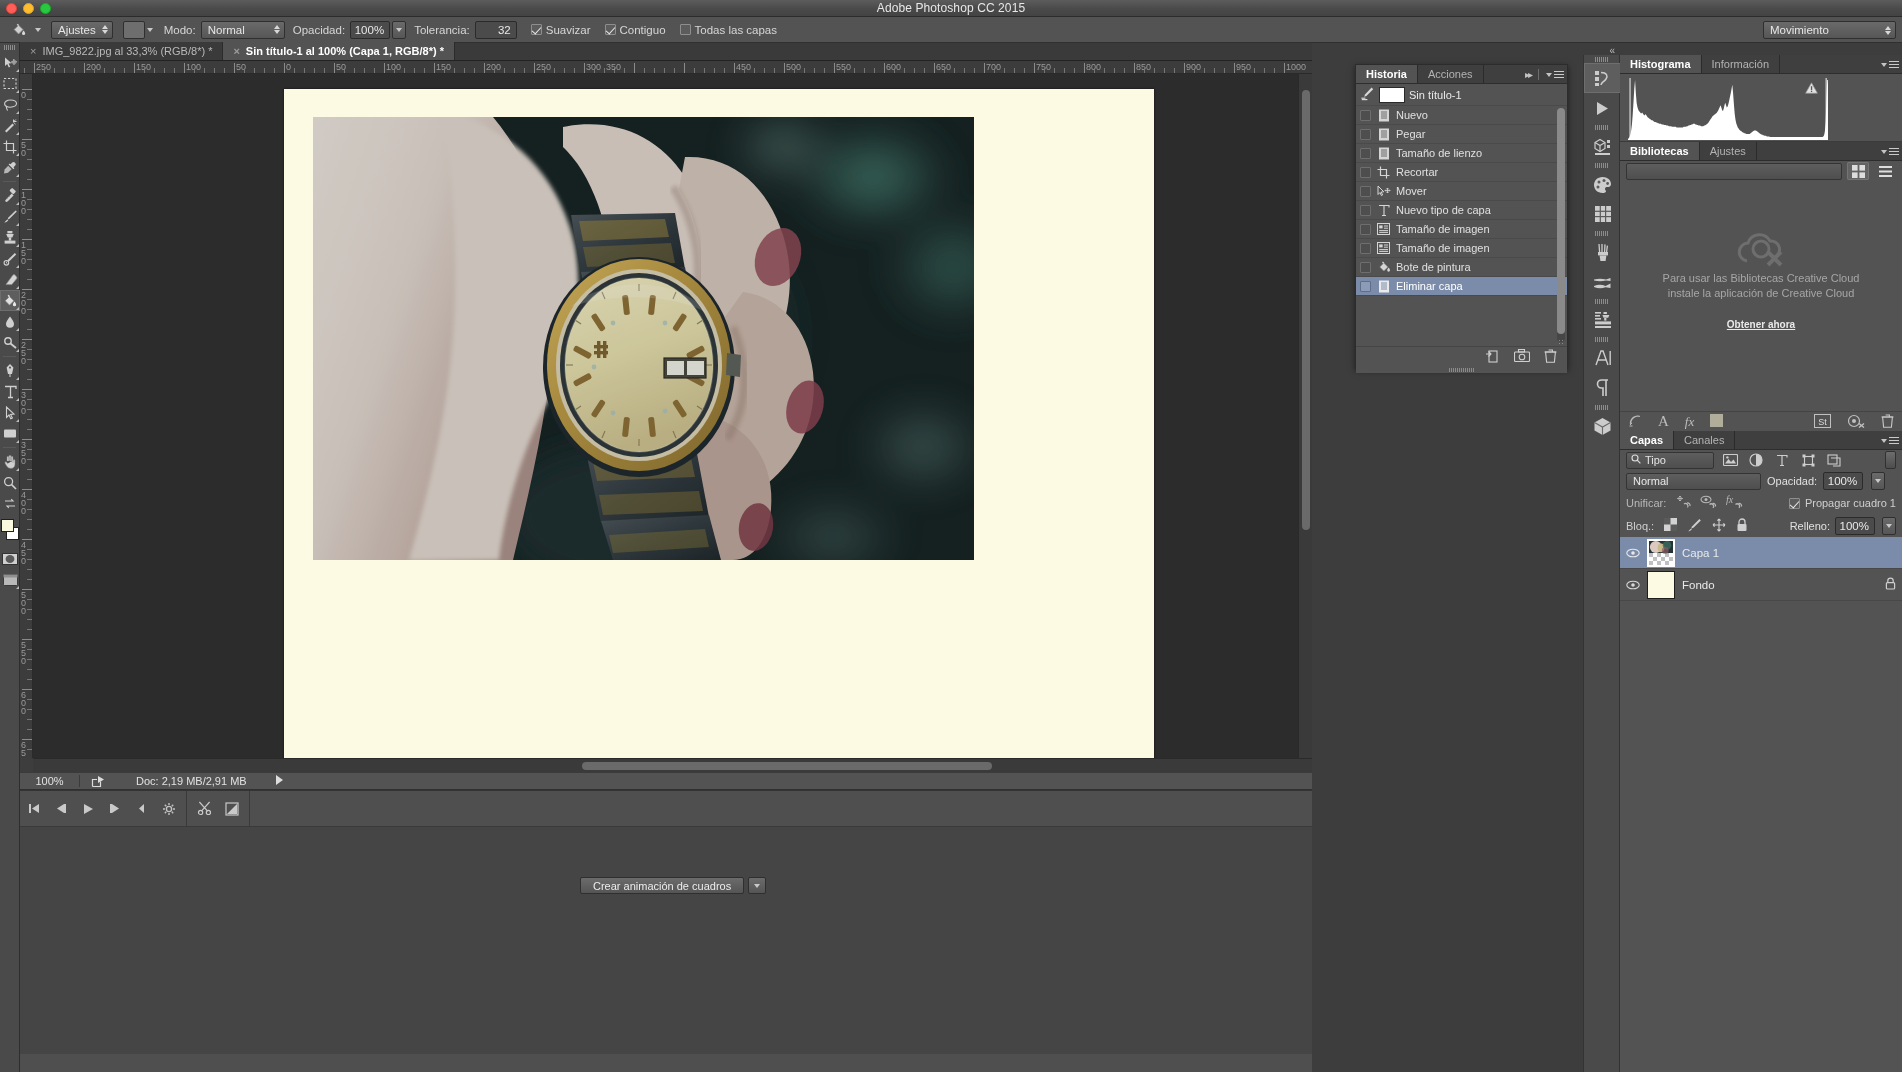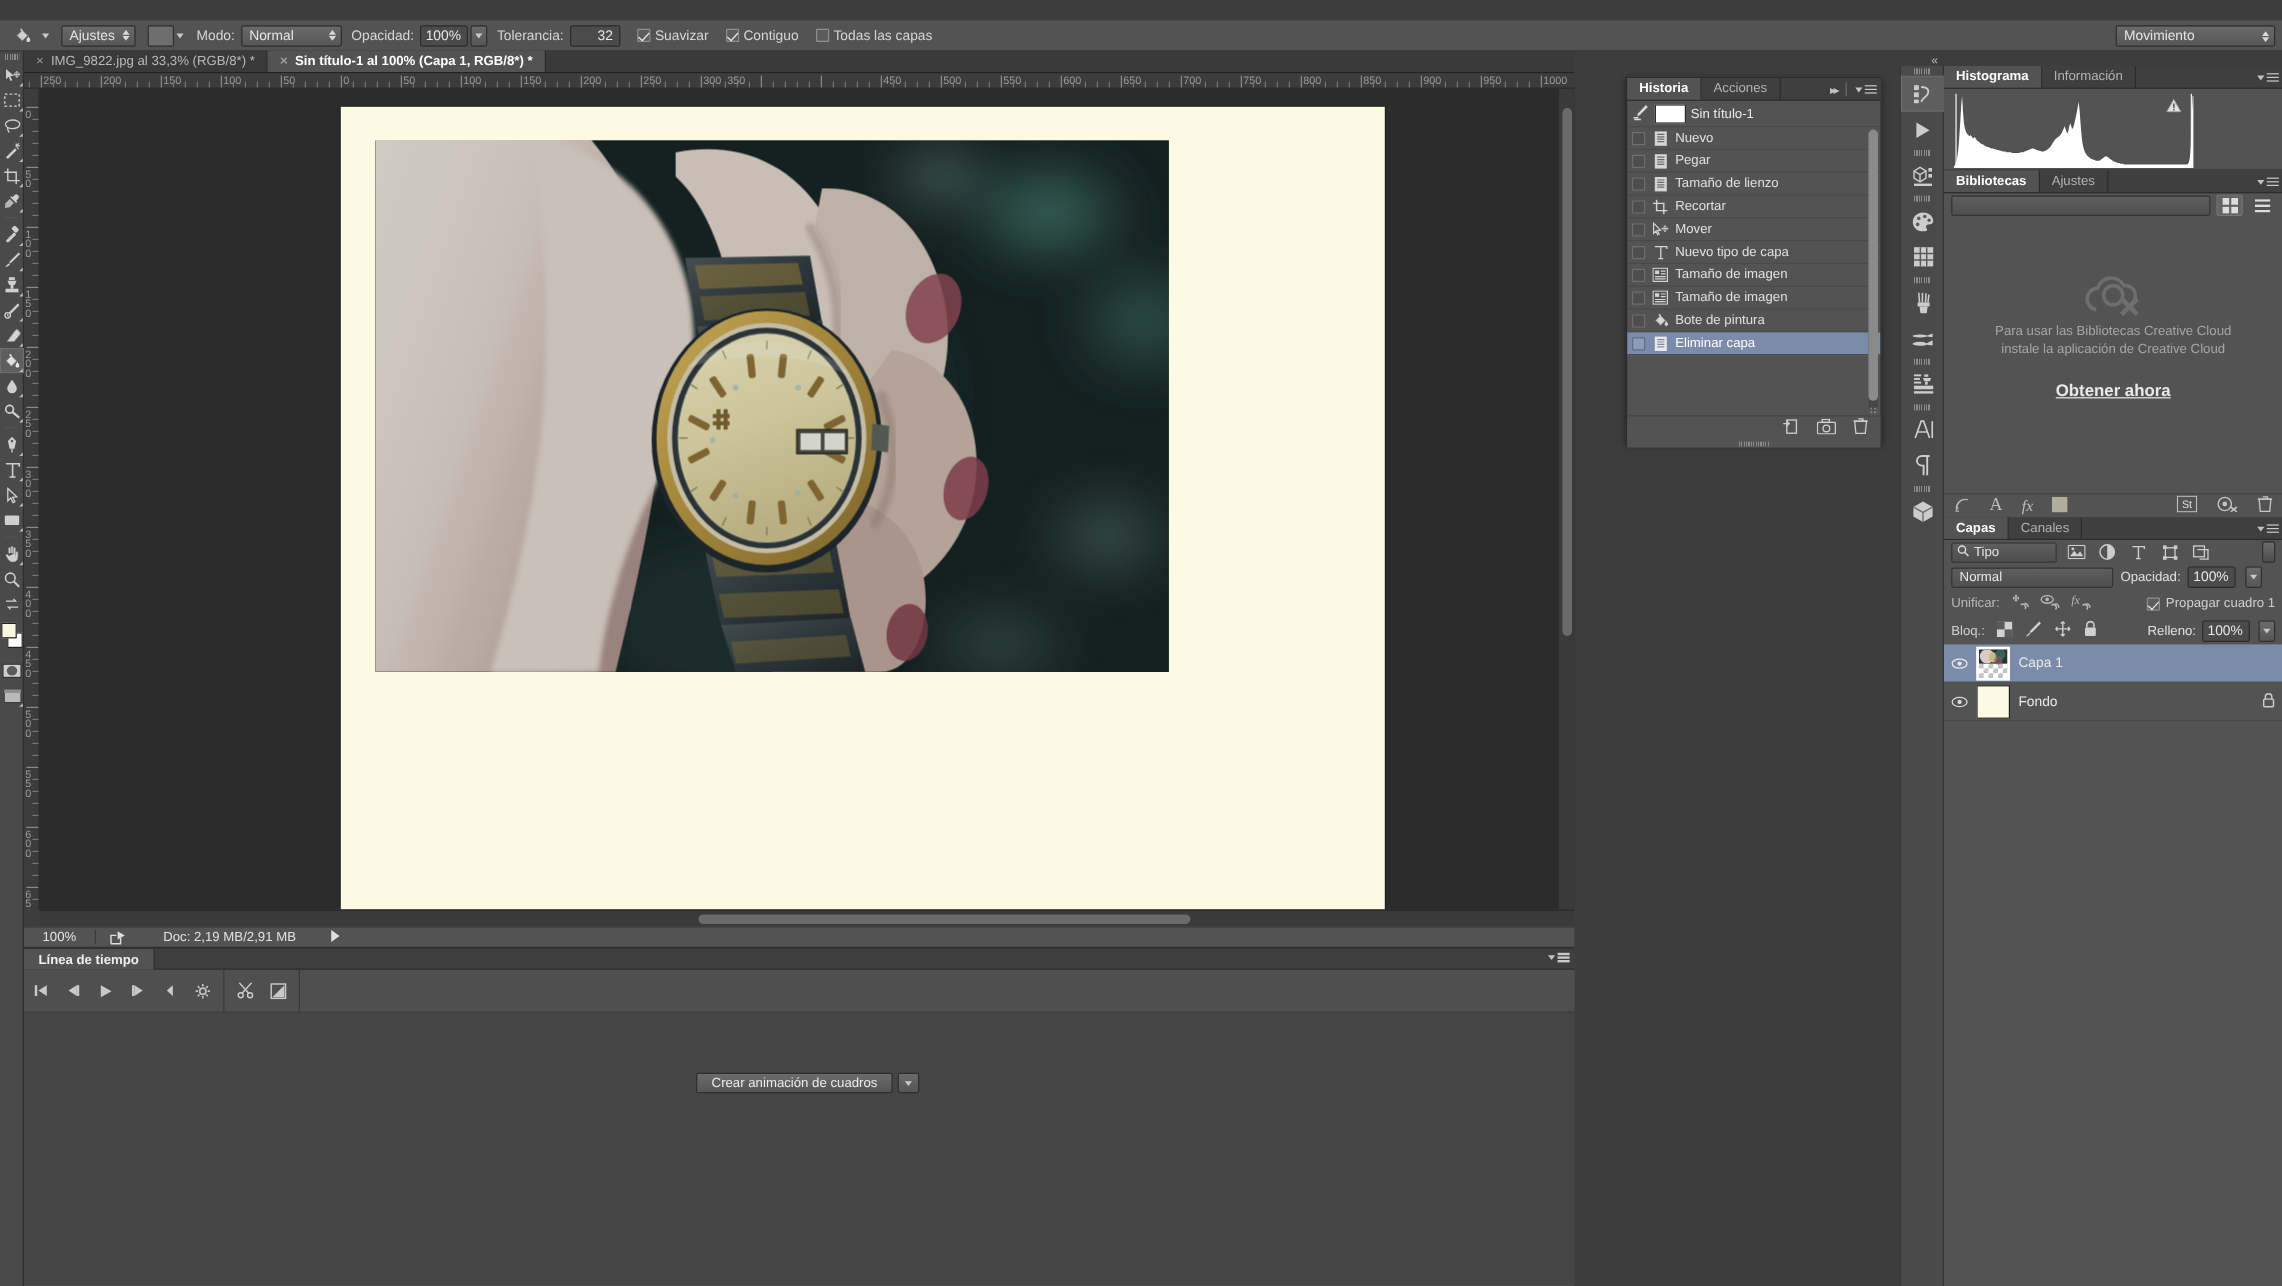--- a/index.html
+++ b/index.html
@@ -222,21 +222,21 @@
   .histo-warn { position:absolute; right:10px; top:4px; width:13px;height:12px; }
 
   
   .lib-toolrow { height:20px; display:flex;align-items:center;gap:5px;padding:0 6px; }
   .lib-select { flex:1; height:17px;background:linear-gradient(180deg,#5e5e5e,#4e4e4e);border:1px solid #343434;border-radius:2px;
      display:flex;align-items:center;justify-content:flex-end;padding-right:4px; }
   .viewbtn { width:22px;height:18px;display:flex;align-items:center;justify-content:center;border-radius:2px; }
   .viewbtn.on { background:#636363;box-shadow:inset 0 0 0 1px #757575; }
   .lib-empty { height:190px; display:flex;flex-direction:column;align-items:center;justify-content:center;gap:0px; padding-top:6px;}
   .lib-msg { font-size:11px;color:#a6a6a6;text-align:center;line-height:15px;width:210px; }
-  .lib-link { font-size:14px;color:#e9e9e9;text-decoration:underline;font-weight:bold;margin-top:18px; }
+  .lib-link { font-size:10px;color:#e9e9e9;text-decoration:underline;font-weight:bold;margin-top:18px; }
 
   
   .fxstrip { height:20px;background:#535353;display:flex;align-items:center;padding:0 8px;gap:16px;border-top:1px solid #444; }
   .fxstrip .right { margin-left:auto; display:flex;align-items:center;gap:16px; }
 
   
   .lay-filterrow { height:20px;display:flex;align-items:center;gap:6px;padding:0 6px; }
   .lay-typesel { width:88px;height:17px;background:linear-gradient(180deg,#5e5e5e,#4e4e4e);border:1px solid #343434;border-radius:2px;
       display:flex;align-items:center;gap:4px;padding:0 4px;font-size:11px;color:#e3e3e3; }
   .lay-ficon { width:20px;height:18px;display:flex;align-items:center;justify-content:center; }
@@ -257,20 +257,28 @@
       linear-gradient(45deg,#c0c0c0 25%,transparent 25%,transparent 75%,#c0c0c0 75%),
       linear-gradient(45deg,#c0c0c0 25%,transparent 25%,transparent 75%,#c0c0c0 75%);
     background-size:8px 8px; background-position:0 0,4px 4px; background-color:#ffffff;
   }
 </style>
 </head>
 <body>
 
 <div class="app">
 
+  <div class="titlebar">
+    <div class="traffic">
+      <span class="tl r"></span>
+      <span class="tl y"></span>
+      <span class="tl g"></span>
+    </div>
+    <div class="app-title">Adobe Photoshop CC 2015</div>
+  </div>
 
   <div class="optionsbar">
     <div class="opt-tool-icon">
       <svg width="16" height="16" viewBox="0 0 16 16">
         <path d="M3.2 7.6 L7.6 3.2 L12 7.6 L7.6 12 Z" fill="#cfcfcf" stroke="#8d8d8d" stroke-width="0.8"></path>
         <path d="M6.2 2.2 L7.6 3.6" stroke="#cfcfcf" stroke-width="1.4"></path>
         <path d="M12.6 8.4 c1.2 1.6 1.6 2.4 1.6 3.1 a1.6 1.6 0 0 1-3.2 0 c0-0.7 0.4-1.5 1.6-3.1z" fill="#d8d8d8"></path>
       </svg>
     </div>
     <div style="width:12px;display:flex;align-items:center;justify-content:center">
@@ -989,33 +997,20 @@
     </div>
     <div class="sb-doc">Doc: 2,19 MB/2,91 MB</div>
     <div class="sb-arrow">
       <svg width="9" height="10" viewBox="0 0 9 10">
           <path d="M1 0 L8 5 L1 10 Z" fill="#ddd"></path>
         </svg>
     </div>
   </div>
 
   <div class="timeline-wrap">
-    <div class="tl-header">
-      <div class="tl-tab">Línea de tiempo</div>
-      <div class="tl-menu">
-        <span class="burger-wrap">
-            <i class="tri-sm" style="border-top-color:#c3c3c3"></i>
-            <span class="burger">
-              <i></i>
-              <i></i>
-              <i></i>
-            </span>
-          </span>
-      </div>
-    </div>
     <div class="tl-toolbar">
       <div class="tl-btn">
         <svg width="14" height="11" viewBox="0 0 14 11">
             <rect x="2" y="1" width="2" height="9" fill="#c9c9c9"></rect>
             <path d="M12 1 L5 5.5 L12 10 Z" fill="#c9c9c9"></path>
           </svg>
       </div>
       <div class="tl-btn">
         <svg width="14" height="11" viewBox="0 0 14 11">
             <path d="M10 1 L3 5.5 L10 10 Z" fill="#c9c9c9"></path>

